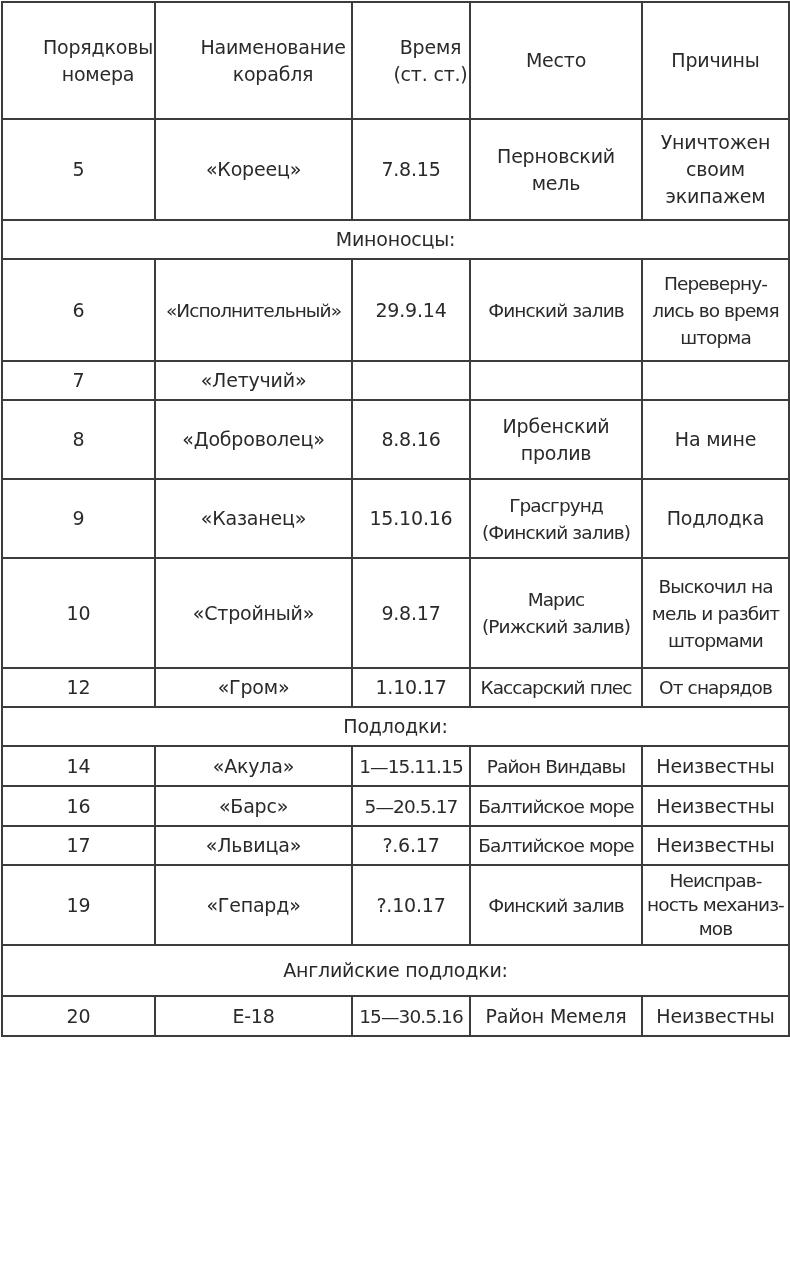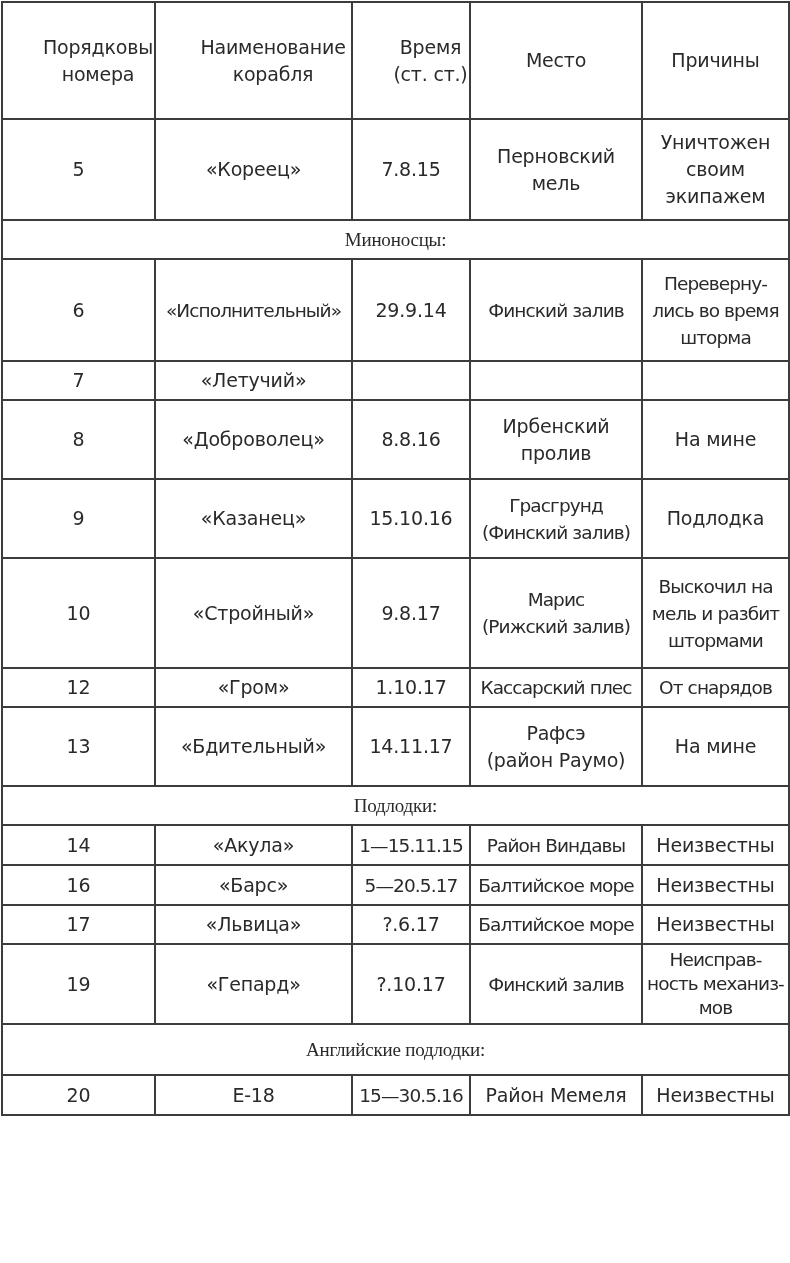--- a/index.html
+++ b/index.html
@@ -18,21 +18,21 @@
     border: 2px solid #3c3c3c;
     text-align: center;
     vertical-align: middle;
     padding: 0 1px;
     line-height: 27px;
     overflow: hidden;
     white-space: nowrap;
   }
   table.losses td.wrap { white-space: normal; padding-left: 40px; }
   td.tight { letter-spacing: -0.9px; font-size: 18.5px; }
-  td.section { text-align: center; font-family: Liberation Serif, serif; }
+  td.section { text-align: center; }
   .line { display: block; }
 </style>
 </head>
 <body>
 
 <table class="losses">
   <colgroup>
     <col style="width:153px">
     <col style="width:197px">
     <col style="width:118px">
@@ -136,30 +136,20 @@
 
 
   <tr style="height:39px">
     <td>12</td>
     <td>«Гром»</td>
     <td>1.10.17</td>
     <td class="tight">Кассарский плес</td>
     <td class="tight">От снарядов</td>
   </tr>
 
-  <tr style="height:79px">
-    <td>13</td>
-    <td>«Бдительный»</td>
-    <td>14.11.17</td>
-    <td>
-      <span class="line">Рафсэ</span>
-      <span class="line">(район Раумо)</span>
-    </td>
-    <td>На мине</td>
-  </tr>
 
   <tr style="height:39px">
     <td colspan="5" class="section">Подлодки:</td>
   </tr>
 
   <tr style="height:40px">
     <td>14</td>
     <td>«Акула»</td>
     <td class="tight">1—15.11.15</td>
     <td class="tight">Район Виндавы</td>

